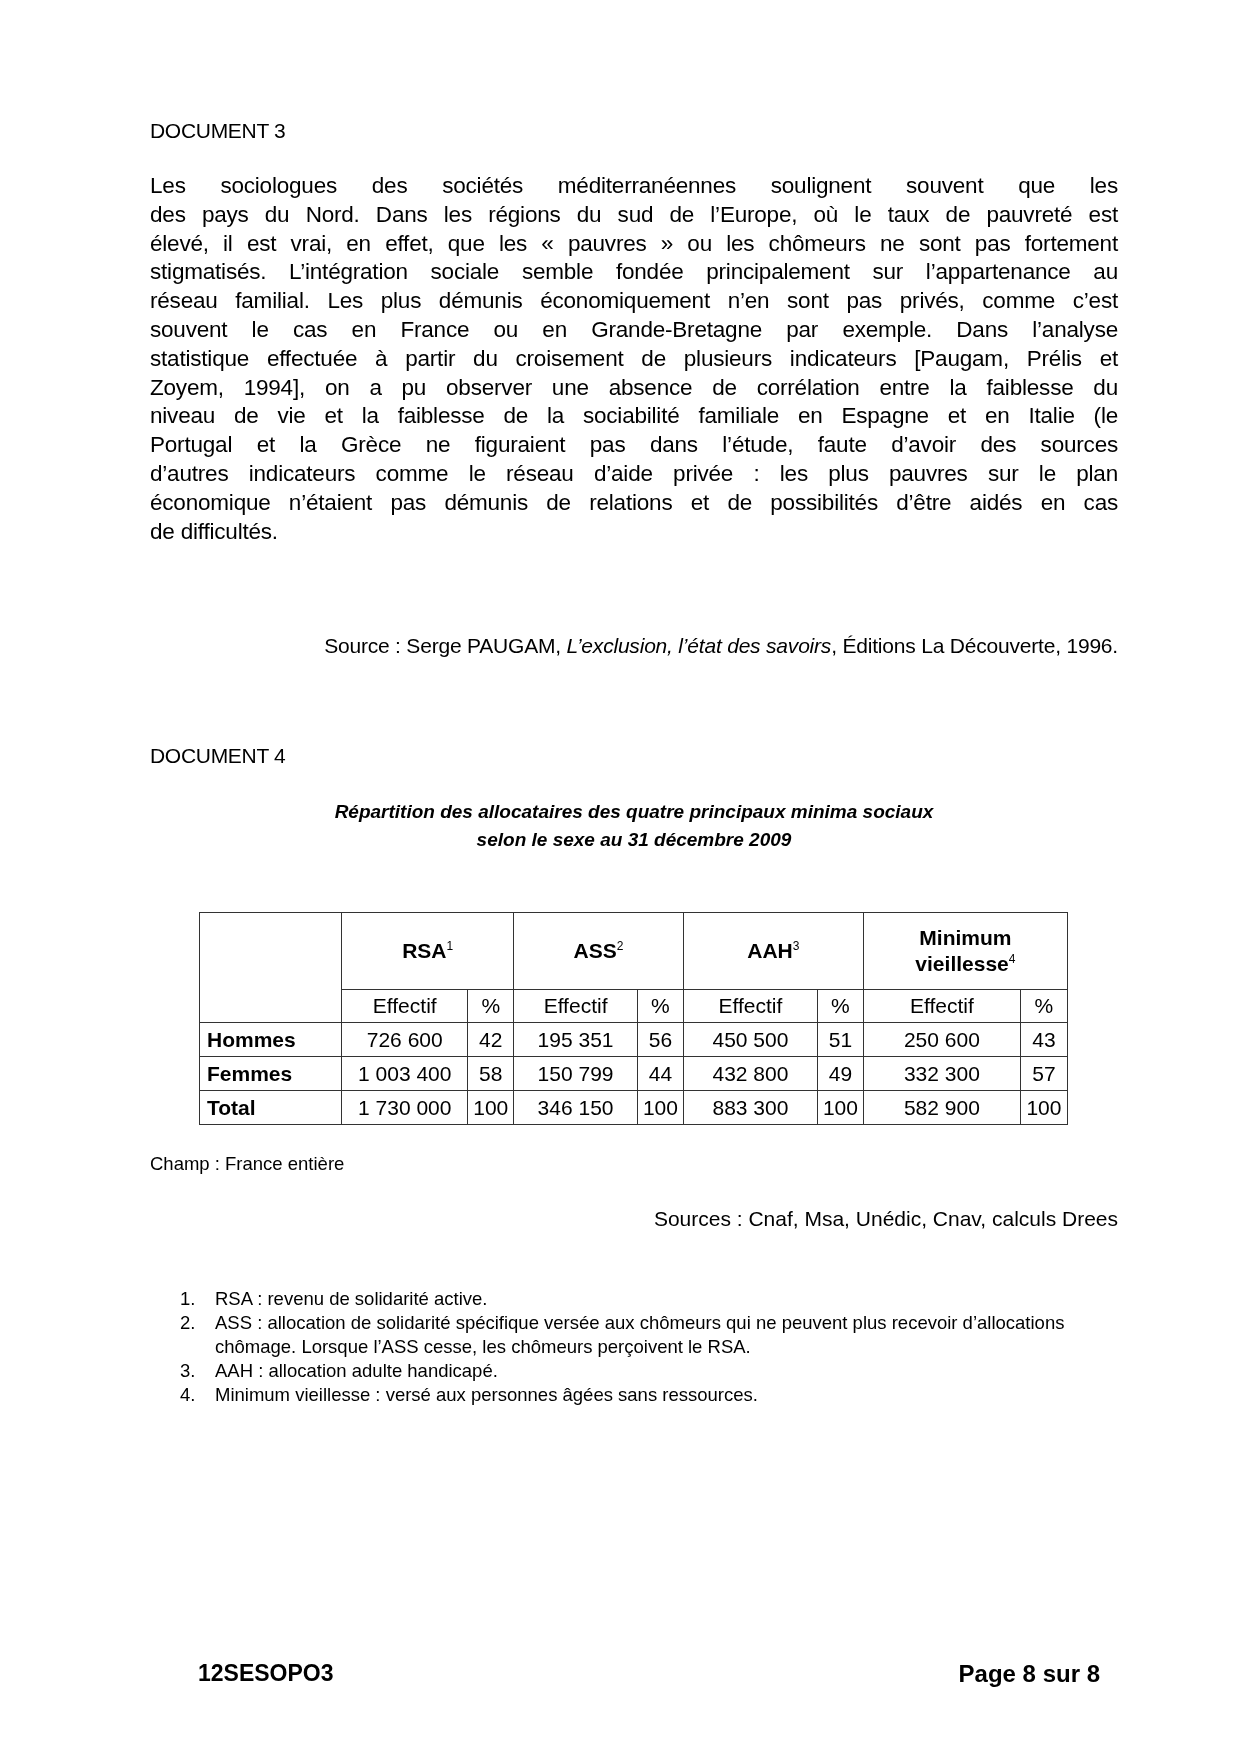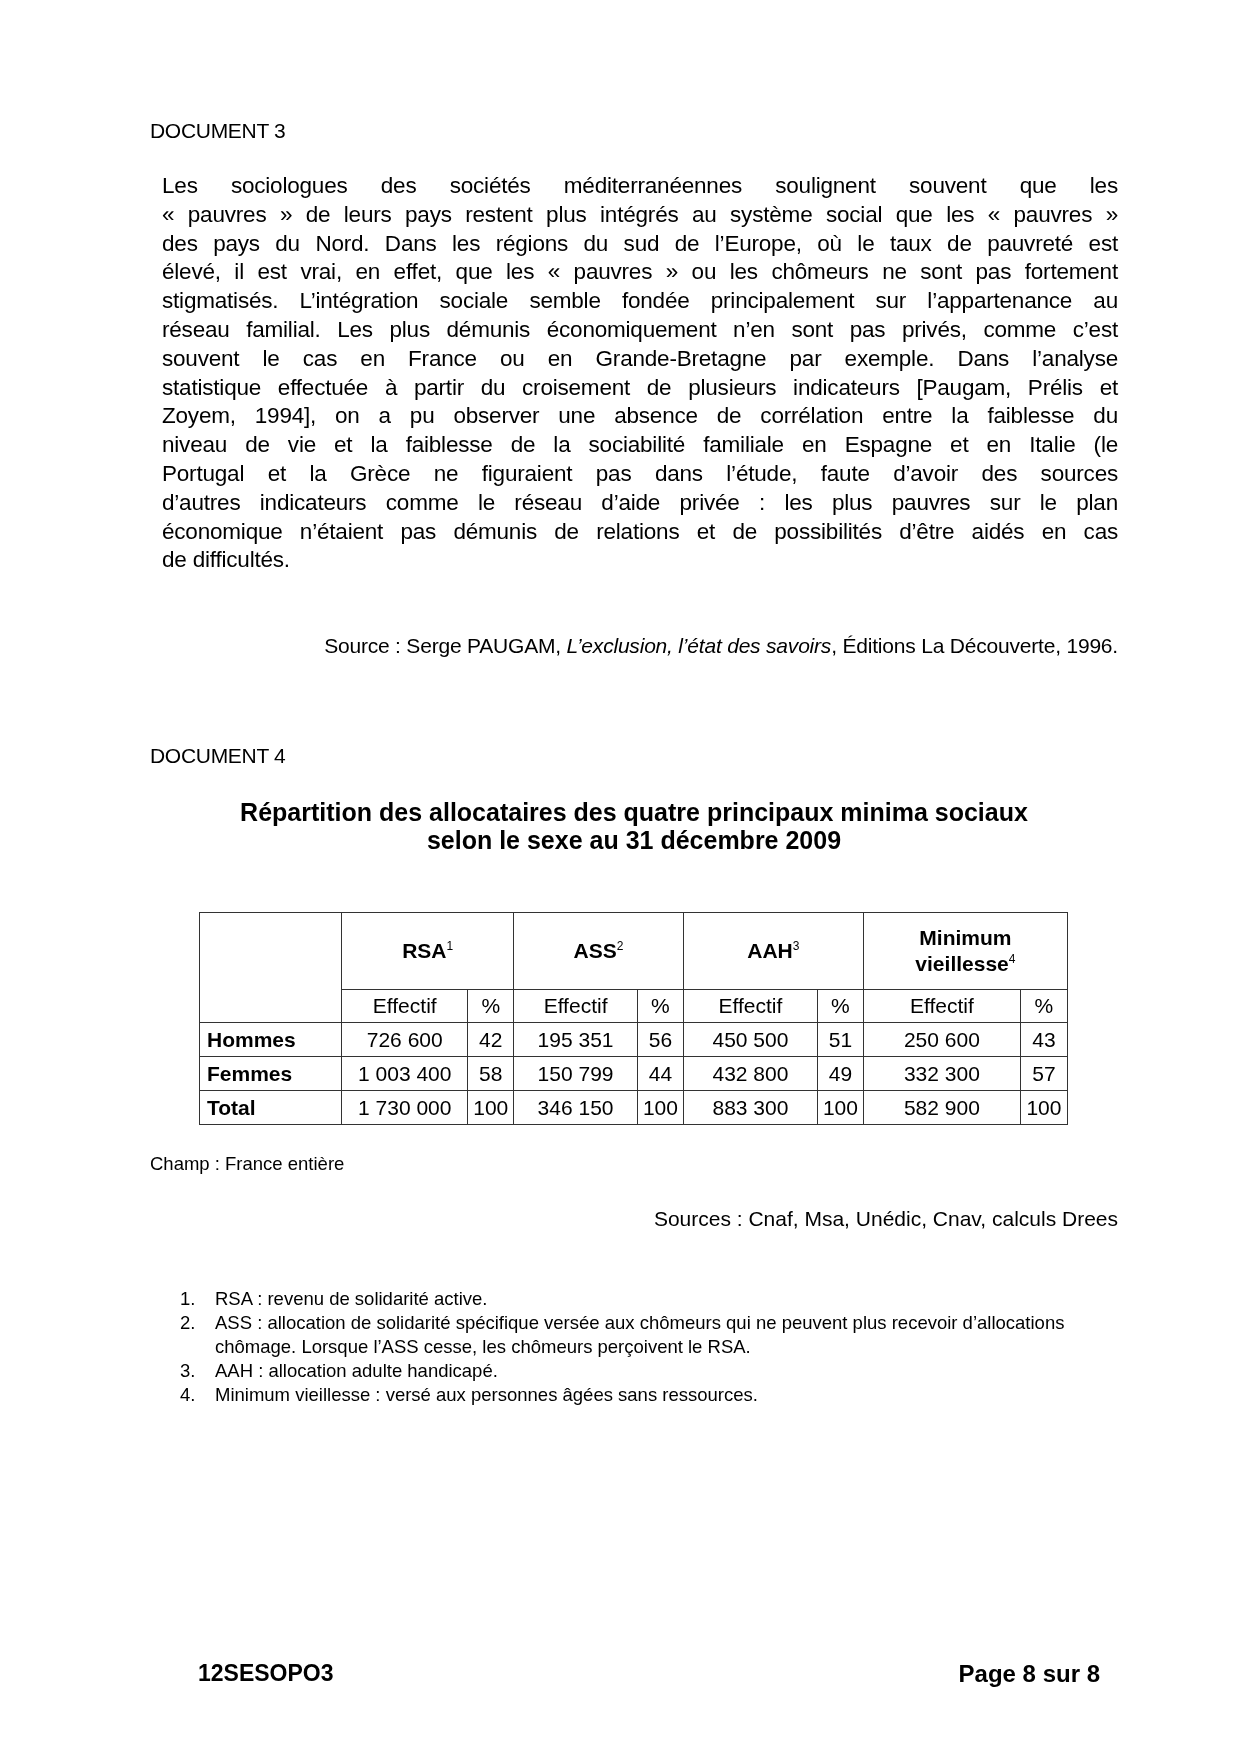--- a/index.html
+++ b/index.html
@@ -4,26 +4,26 @@
 <style>
   html, body { margin: 0; padding: 0; background: #ffffff; }
   body { width: 1240px; height: 1754px; position: relative; overflow: hidden;
          font-family: "Liberation Sans", sans-serif; color: #000; }
   .abs { position: absolute; }
   .doc-heading { left: 150px; font-weight: normal; font-size: 21px; letter-spacing: -0.3px; }
   #doc3-heading { top: 119px; }
   #doc4-heading { top: 744px; }
   .para { left: 150px; top: 172px; width: 968px; font-size: 22.5px; line-height: 28.8px;
           text-align: justify; letter-spacing: -0.2px; }
-  .para .line { display: block; text-align: justify; text-align-last: justify; height: 28.8px; white-space: nowrap; margin-left: 12px; }
+  .para .line { display: block; text-align: justify; text-align-last: justify; height: 28.8px; white-space: nowrap; }
   .para .line.last { text-align-last: left; }
   .source3 { top: 634px; right: 122px; font-size: 21px; letter-spacing: -0.2px; }
   .source3 i { font-style: italic; }
   .table-title { top: 798px; left: 150px; width: 968px; text-align: center; font-weight: bold;
-                 font-size: 25px; line-height: 28px; }
+                 font-size: 19px; line-height: 28px; font-style: italic; }
   table.data { position: absolute; left: 199px; top: 912px; width: 869px; border-collapse: collapse;
                font-size: 21px; }
   table.data td { border: 1.5px solid #333; text-align: center; padding: 0; }
   table.data .hdr-row td { height: 76px; font-weight: bold; font-size: 21px; line-height: 26px; }
   table.data .sub-row td { height: 32px; }
   table.data .data-row td { height: 33px; }
   table.data td.rowlabel { text-align: left; padding-left: 7px; font-weight: bold; }
   table.data td.corner { border-bottom: none; }
   table.data td.corner-low { border-top: none; }
   sup { font-size: 12px; font-weight: normal; vertical-align: super; line-height: 0; }
@@ -36,21 +36,20 @@
   .footer-left { top: 1660px; left: 150px; font-weight: bold; font-size: 23px; margin-left: 48px; }
   .footer-right { top: 1660px; right: 140px; font-weight: bold; font-size: 24px; }
 </style>
 </head>
 <body>
 
 <div class="abs doc-heading" id="doc3-heading">DOCUMENT 3</div>
 
 <div class="abs para">
   <span class="line">Les sociologues des sociétés méditerranéennes soulignent souvent que les</span>
-  <span class="line">« pauvres » de leurs pays restent plus intégrés au système social que les « pauvres »</span>
   <span class="line">des pays du Nord. Dans les régions du sud de l’Europe, où le taux de pauvreté est</span>
   <span class="line">élevé, il est vrai, en effet, que les « pauvres » ou les chômeurs ne sont pas fortement</span>
   <span class="line">stigmatisés. L’intégration sociale semble fondée principalement sur l’appartenance au</span>
   <span class="line">réseau familial. Les plus démunis économiquement n’en sont pas privés, comme c’est</span>
   <span class="line">souvent le cas en France ou en Grande-Bretagne par exemple. Dans l’analyse</span>
   <span class="line">statistique effectuée à partir du croisement de plusieurs indicateurs [Paugam, Prélis et</span>
   <span class="line">Zoyem, 1994], on a pu observer une absence de corrélation entre la faiblesse du</span>
   <span class="line">niveau de vie et la faiblesse de la sociabilité familiale en Espagne et en Italie (le</span>
   <span class="line">Portugal et la Grèce ne figuraient pas dans l’étude, faute d’avoir des sources</span>
   <span class="line">d’autres indicateurs comme le réseau d’aide privée : les plus pauvres sur le plan</span>

